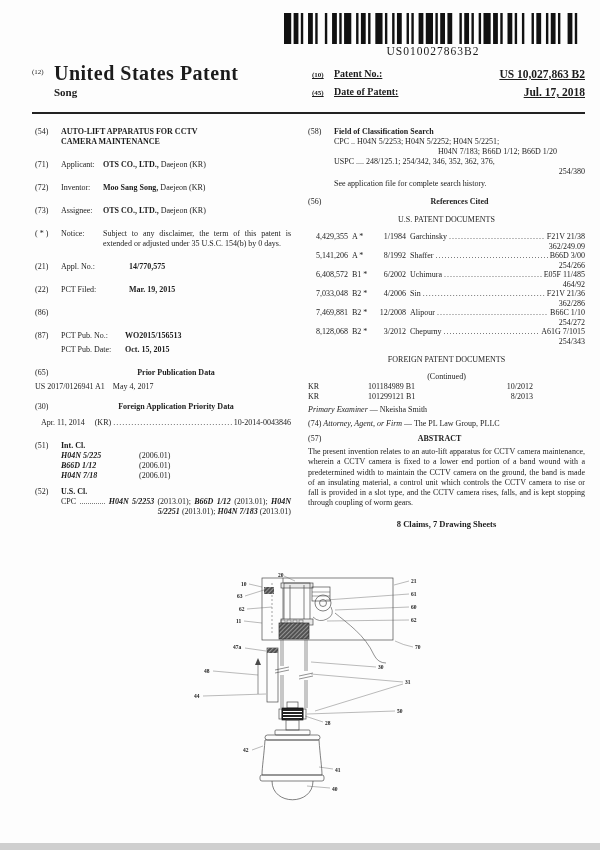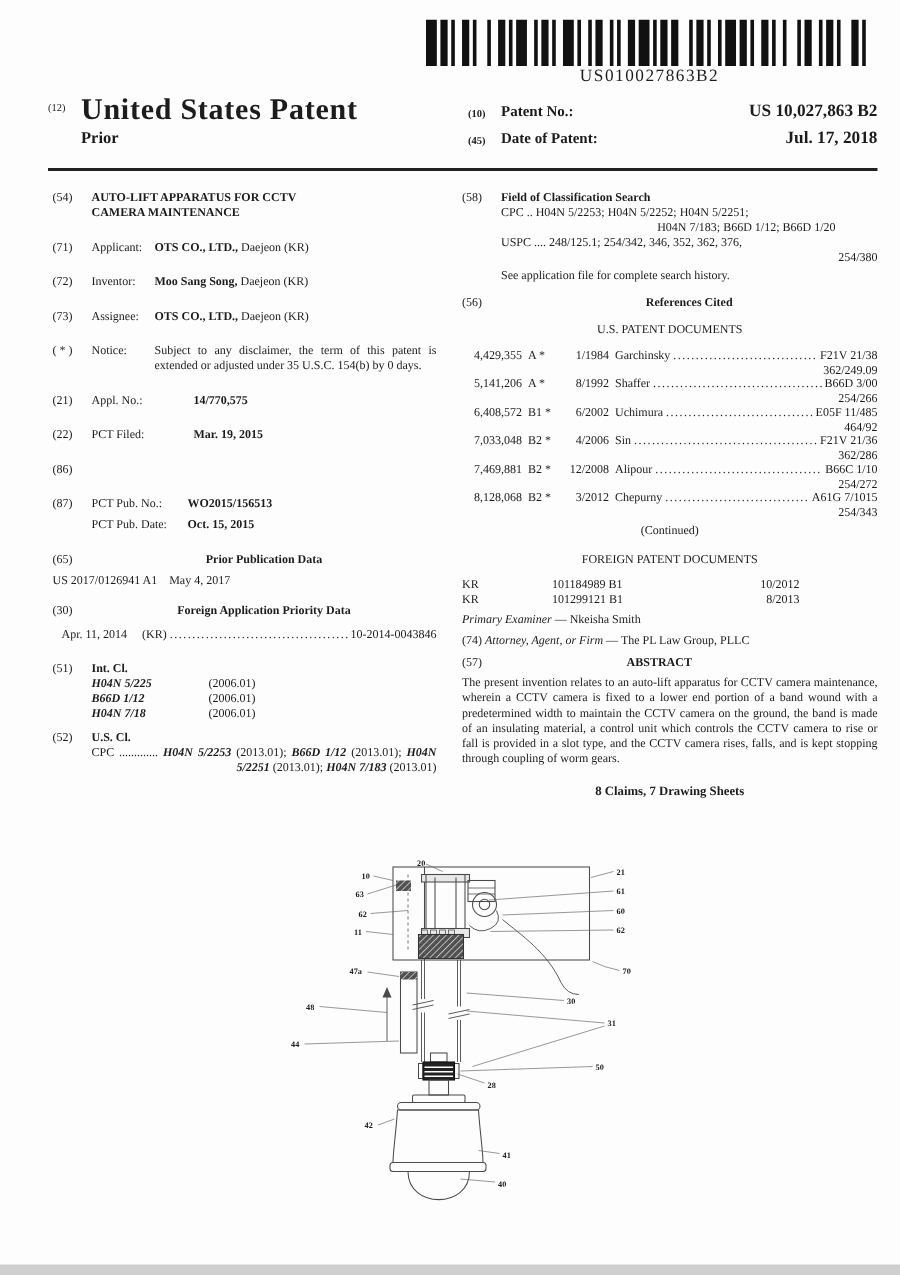--- a/index.html
+++ b/index.html
@@ -9,21 +9,21 @@
   
   #barcode-wrap{left:284px;top:13px;width:298px;height:46px;text-align:center;}
   #barcode{width:298px;height:31px;display:block;}
   #barcode-text{font-size:11.5px;letter-spacing:1px;margin-top:1px;}
   #hdr{left:32px;top:62px;width:553px;}
   .hdr-row{display:flex;}
   .code-sm{font-size:7px;padding-top:6px;width:22px;flex-shrink:0;}
   #us-patent-title{font-size:20px;font-weight:bold;letter-spacing:0.5px;}
   #surname{font-size:11px;font-weight:bold;margin-left:22px;margin-top:1px;}
   #hdr-right{left:312px;top:68px;width:273px;font-weight:bold;}
-  .hr-row{display:flex;align-items:center;margin-bottom:6px;}
+  .hr-row{display:flex;align-items:flex-start;margin-bottom:6px;text-decoration:underline;}
   .hr-row .code-sm{padding-top:3px;}
   .hr-lab{font-size:10px;}
   .hr-val{font-size:11.5px;flex:1;text-align:right;}
   #rule{left:32px;top:112px;width:553px;height:2px;background:#222;}
   
   #colL{left:35px;top:127px;width:256px;font-size:8px;line-height:10px;}
   #colR{left:308px;top:127px;width:277px;font-size:8px;line-height:10px;}
   .field{display:flex;margin-bottom:13px;}
   .fcode{width:26px;flex-shrink:0;}
   .fbody{flex:1;}
@@ -103,21 +103,21 @@
       <rect x="290.7903225806452" y="0" width="2.403225806451613" height="31" fill="#111"></rect>
     </svg>
   <div id="barcode-text">US010027863B2</div>
 </div>
 
 <div class="abs" id="hdr">
   <div class="hdr-row">
     <span class="code-sm">(12)</span>
     <span id="us-patent-title">United States Patent</span>
   </div>
-  <div id="surname">Prior</div>
+  <div id="surname">Song</div>
 </div>
 <div class="abs" id="hdr-right">
   <div class="hr-row">
     <span class="code-sm">(10)</span>
     <span class="hr-lab">Patent No.:</span>
     <span class="hr-val">US 10,027,863 B2</span>
   </div>
   <div class="hr-row">
     <span class="code-sm">(45)</span>
     <span class="hr-lab">Date of Patent:</span>
@@ -313,22 +313,22 @@
           <span class="us-num">8,128,068</span>
           <span class="us-kind">B2 *</span>
           <span class="us-date">3/2012</span>
           <span>Chepurny</span>
           <span class="leader"></span>
           <span class="us-cls">A61G 7/1015</span>
         </div>
       <div class="usl2">254/343</div>
     </div>
 
+    <div style="text-align:center;margin:9px 0 7px">FOREIGN PATENT DOCUMENTS</div>
     <div style="text-align:center;margin-top:3px">(Continued)</div>
-    <div style="text-align:center;margin:9px 0 7px">FOREIGN PATENT DOCUMENTS</div>
 
     <div class="fprow">
       <span class="fp-cc">KR</span>
         <span class="fp-num">101184989 B1</span>
         <span class="fp-date">10/2012</span>
     </div>
     <div class="fprow">
       <span class="fp-cc">KR</span>
         <span class="fp-num">101299121 B1</span>
         <span class="fp-date">8/2013</span>

